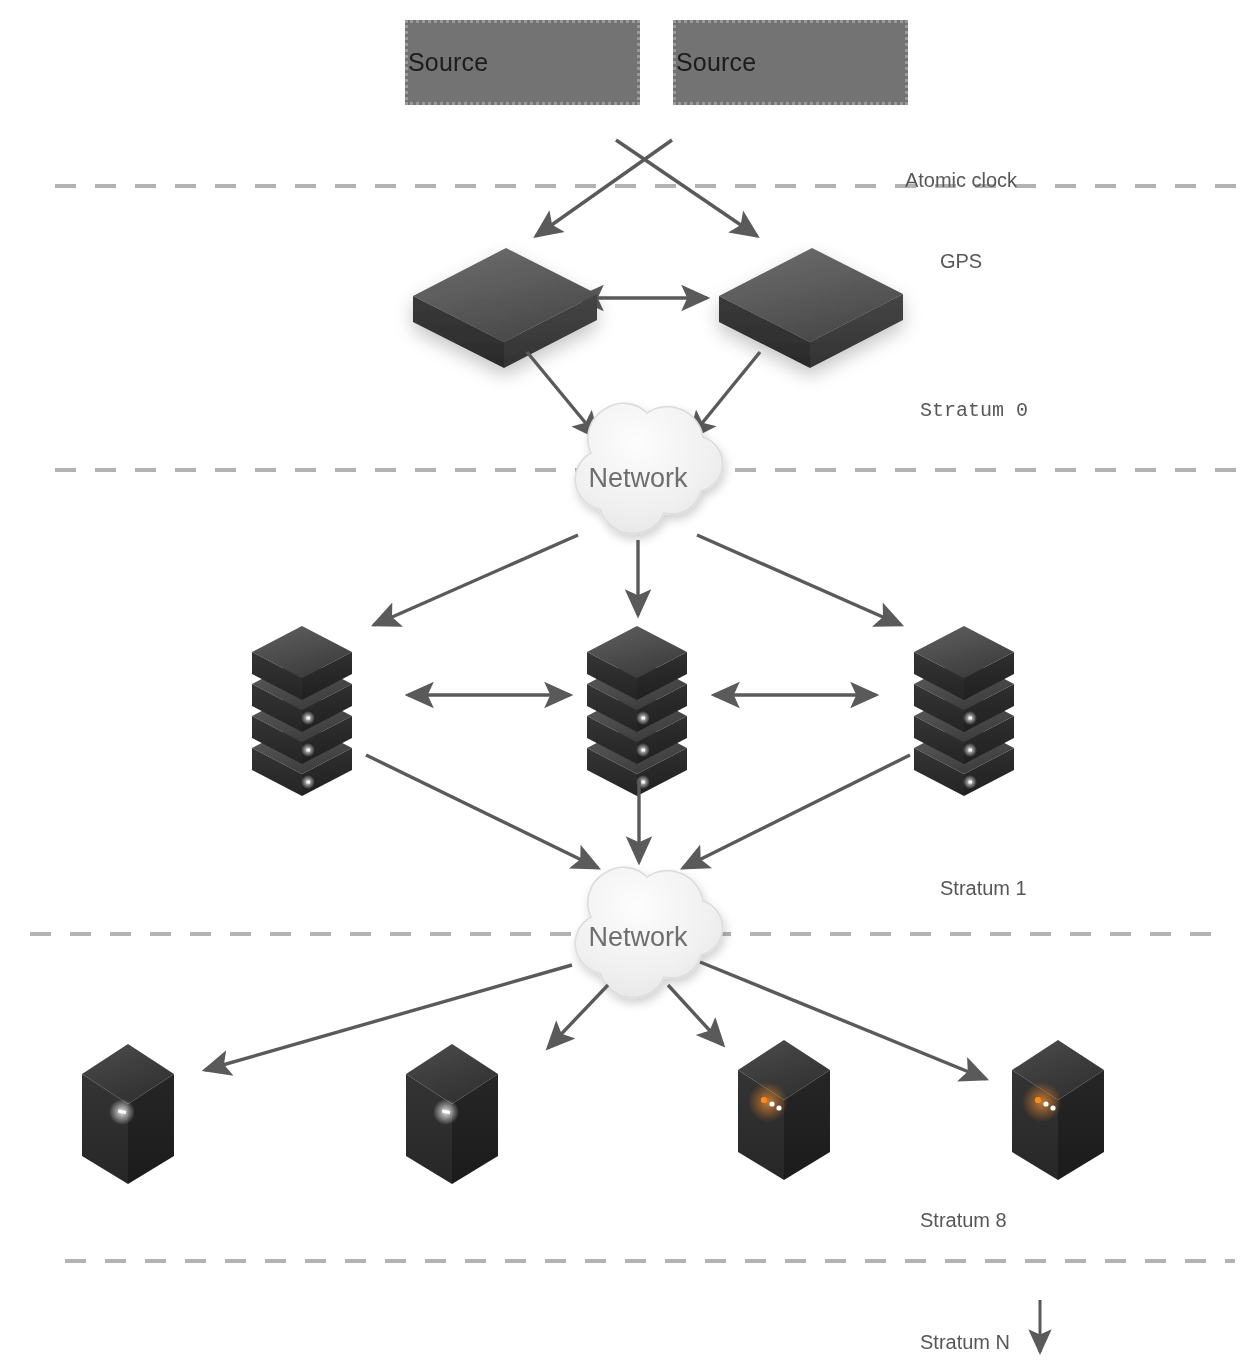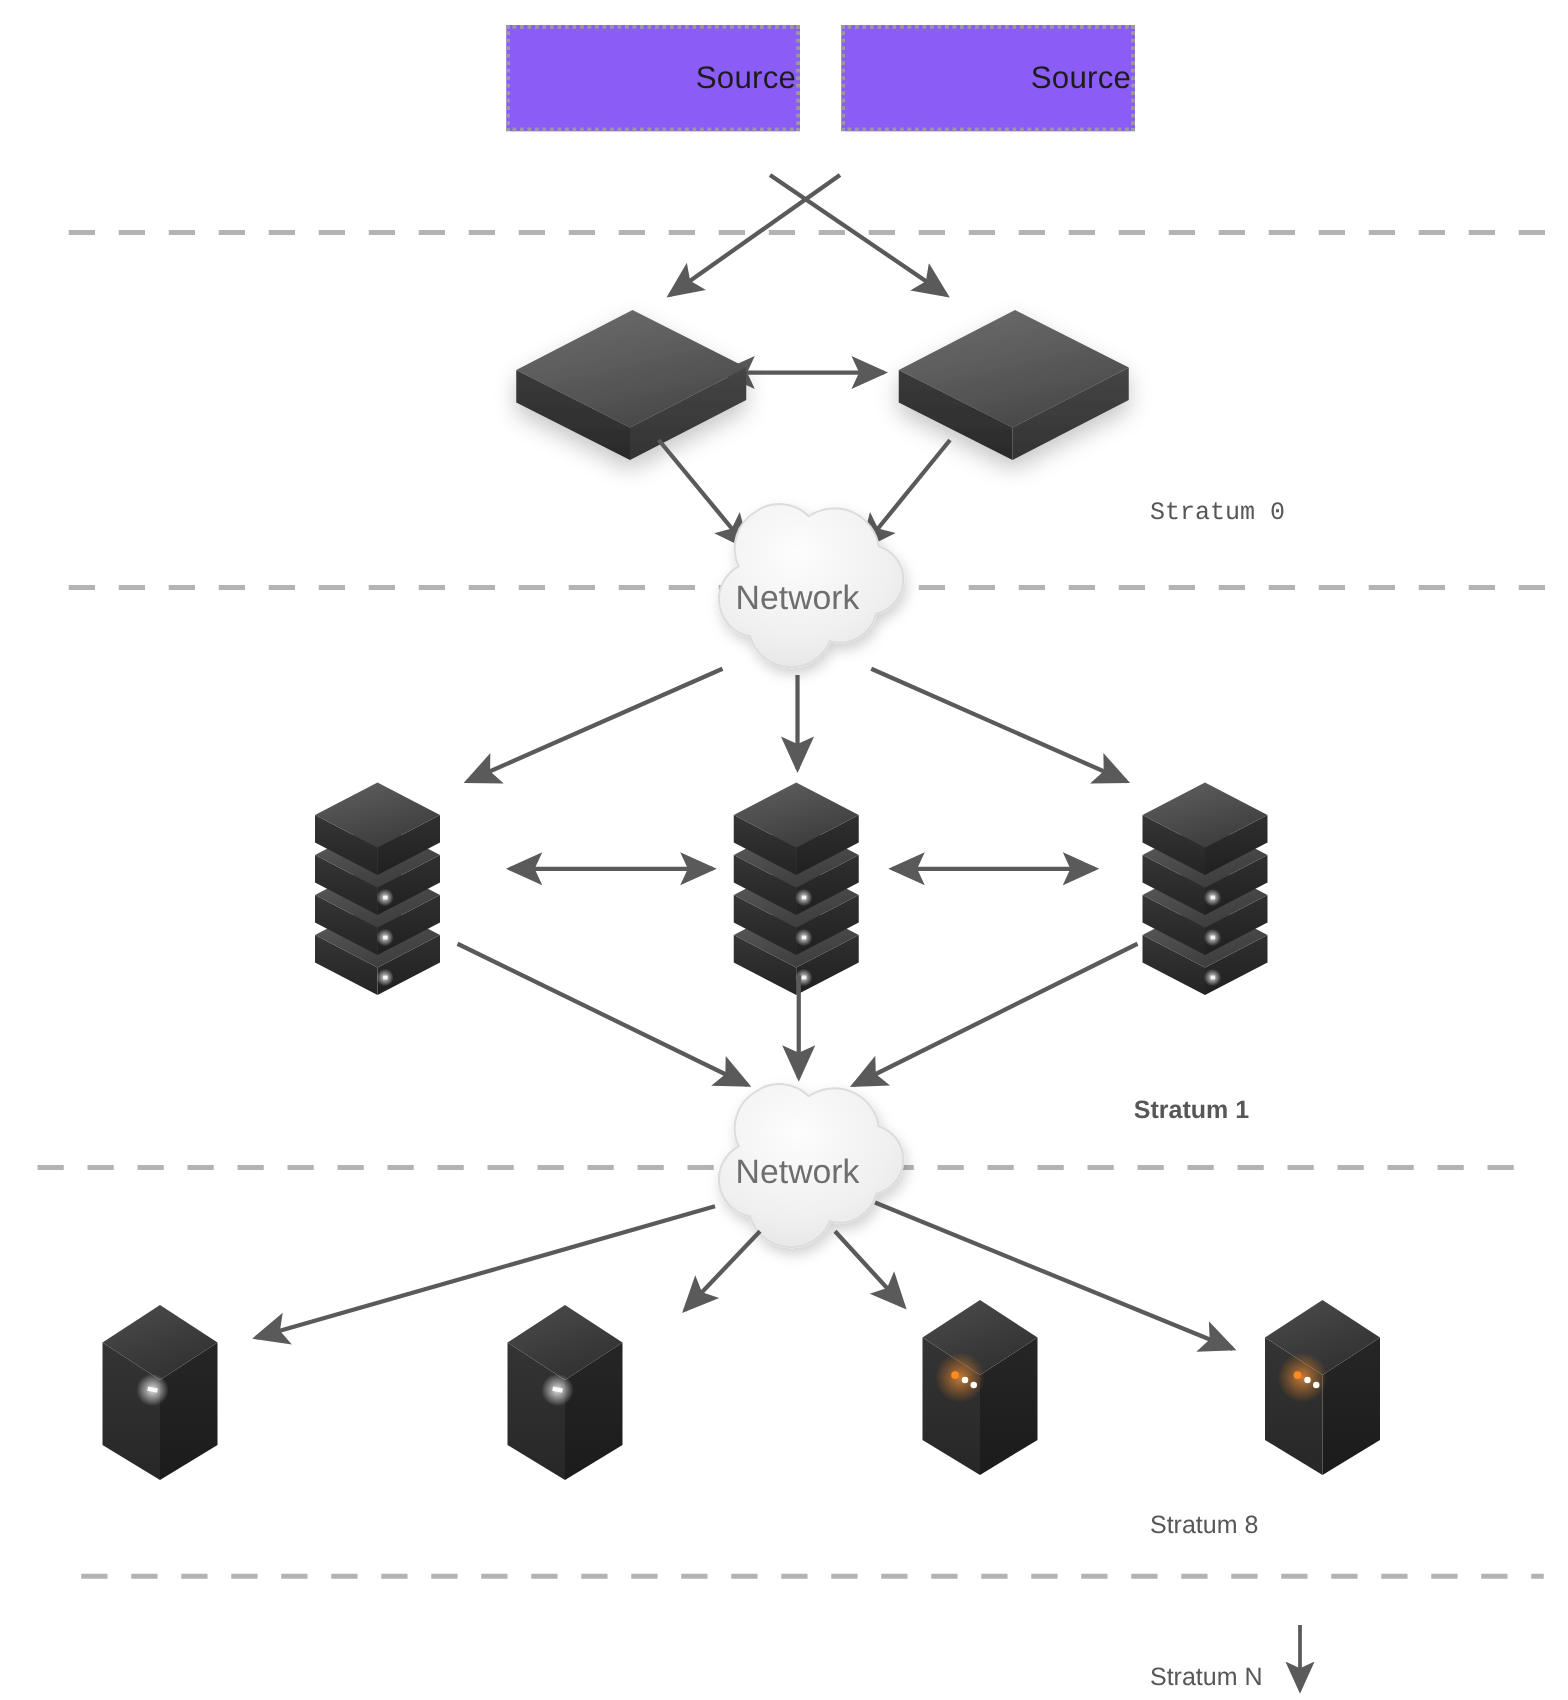--- a/index.html
+++ b/index.html
@@ -20,24 +20,24 @@
   .svg-layer {
     position: absolute;
     left: 0;
     top: 0;
     width: 1254px;
     height: 1360px;
   }
   .source-box {
     position: absolute;
     border: 3px dotted #9a9a9a;
-    background: #8b5cf6;
+    background: #737373;
     display: flex;
     align-items: center;
-    justify-content: flex-end;
+    justify-content: flex-start;
     box-sizing: border-box;
   }
   .source-label {
     font-size: 25px;
     color: #1c1c1c;
     letter-spacing: 0.2px;
   }
   .side-label {
     position: absolute;
     font-size: 20px;
@@ -348,22 +348,26 @@
     <line x1="1040" y1="1300" x2="1040" y2="1352" stroke="#5a5a5a" stroke-width="3" marker-end="url(#ah)"></line>
   </svg>
 
   <div class="source-box" style="left:405px; top:20px; width:235px; height:85px;">
     <span class="source-label">Source</span>
   </div>
   <div class="source-box" style="left:673px; top:20px; width:235px; height:85px;">
     <span class="source-label">Source</span>
   </div>
 
+  <div class="side-label center" style="left:893px; top:113px; width:136px;">
+    <div>Atomic clock</div>
+    <div>GPS</div>
+  </div>
 
   <div class="cloud-label" style="left:567px; top:463px; width:142px;">Network</div>
   <div class="cloud-label" style="left:567px; top:922px; width:142px;">Network</div>
 
   <div class="side-label" style="left:920px; top:397px;font-family:Liberation Mono, monospace;">Stratum 0</div>
-  <div class="side-label" style="left:907px; top:875px;font-weight:bold;">Stratum 1</div>
+  <div class="side-label" style="left:940px; top:875px;">Stratum 1</div>
   <div class="side-label" style="left:920px; top:1207px;">Stratum 8</div>
   <div class="side-label" style="left:920px; top:1313px;margin-top:16px;">Stratum N</div>
 
 </div>
 
 </body></html>

